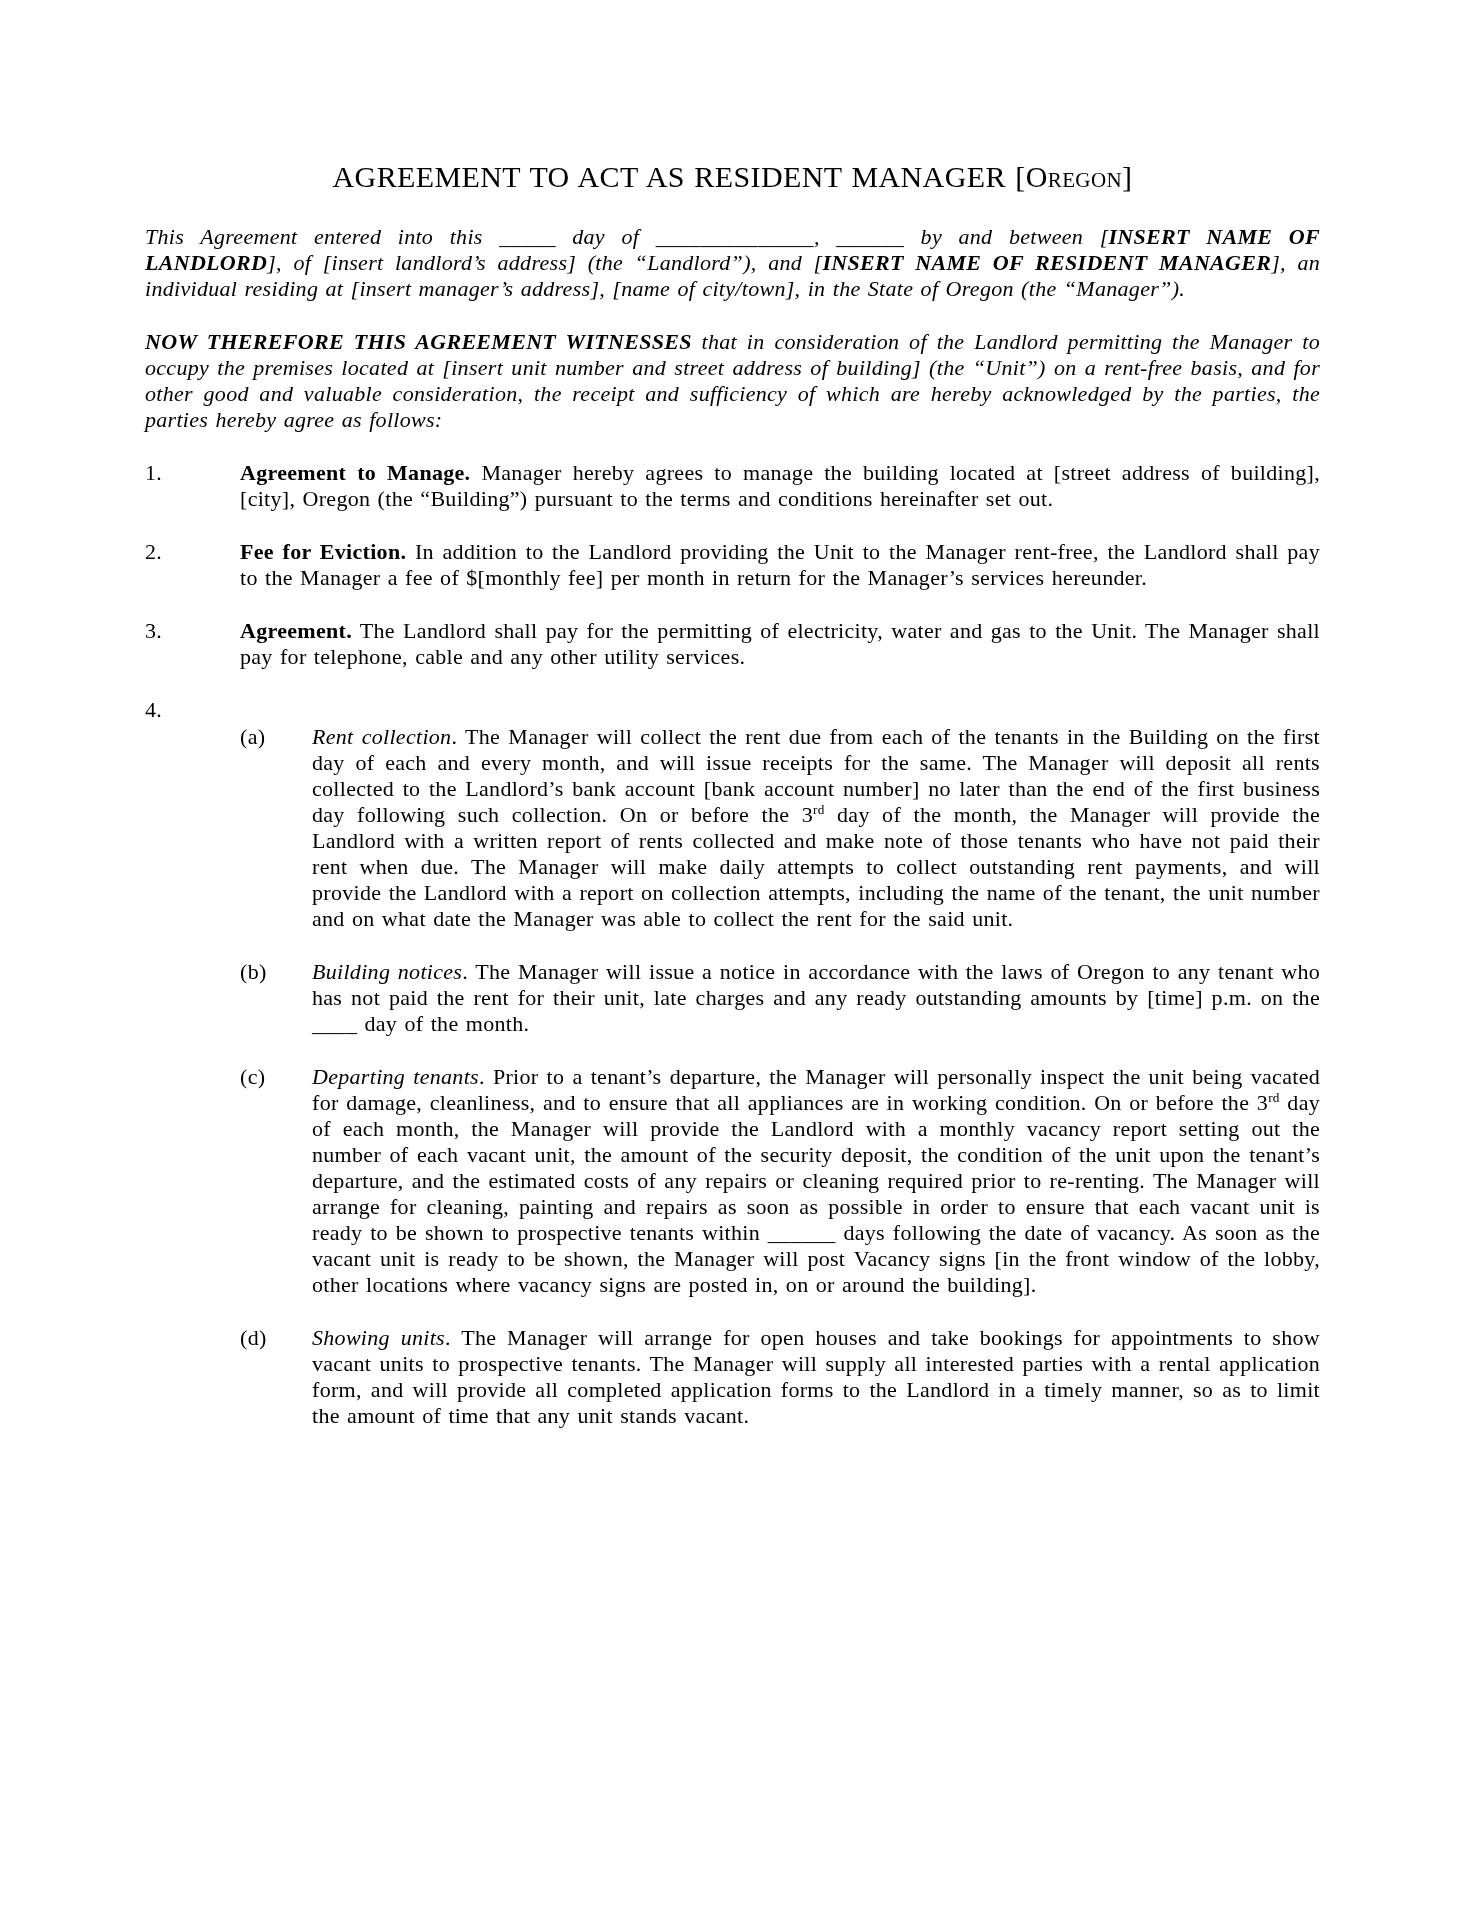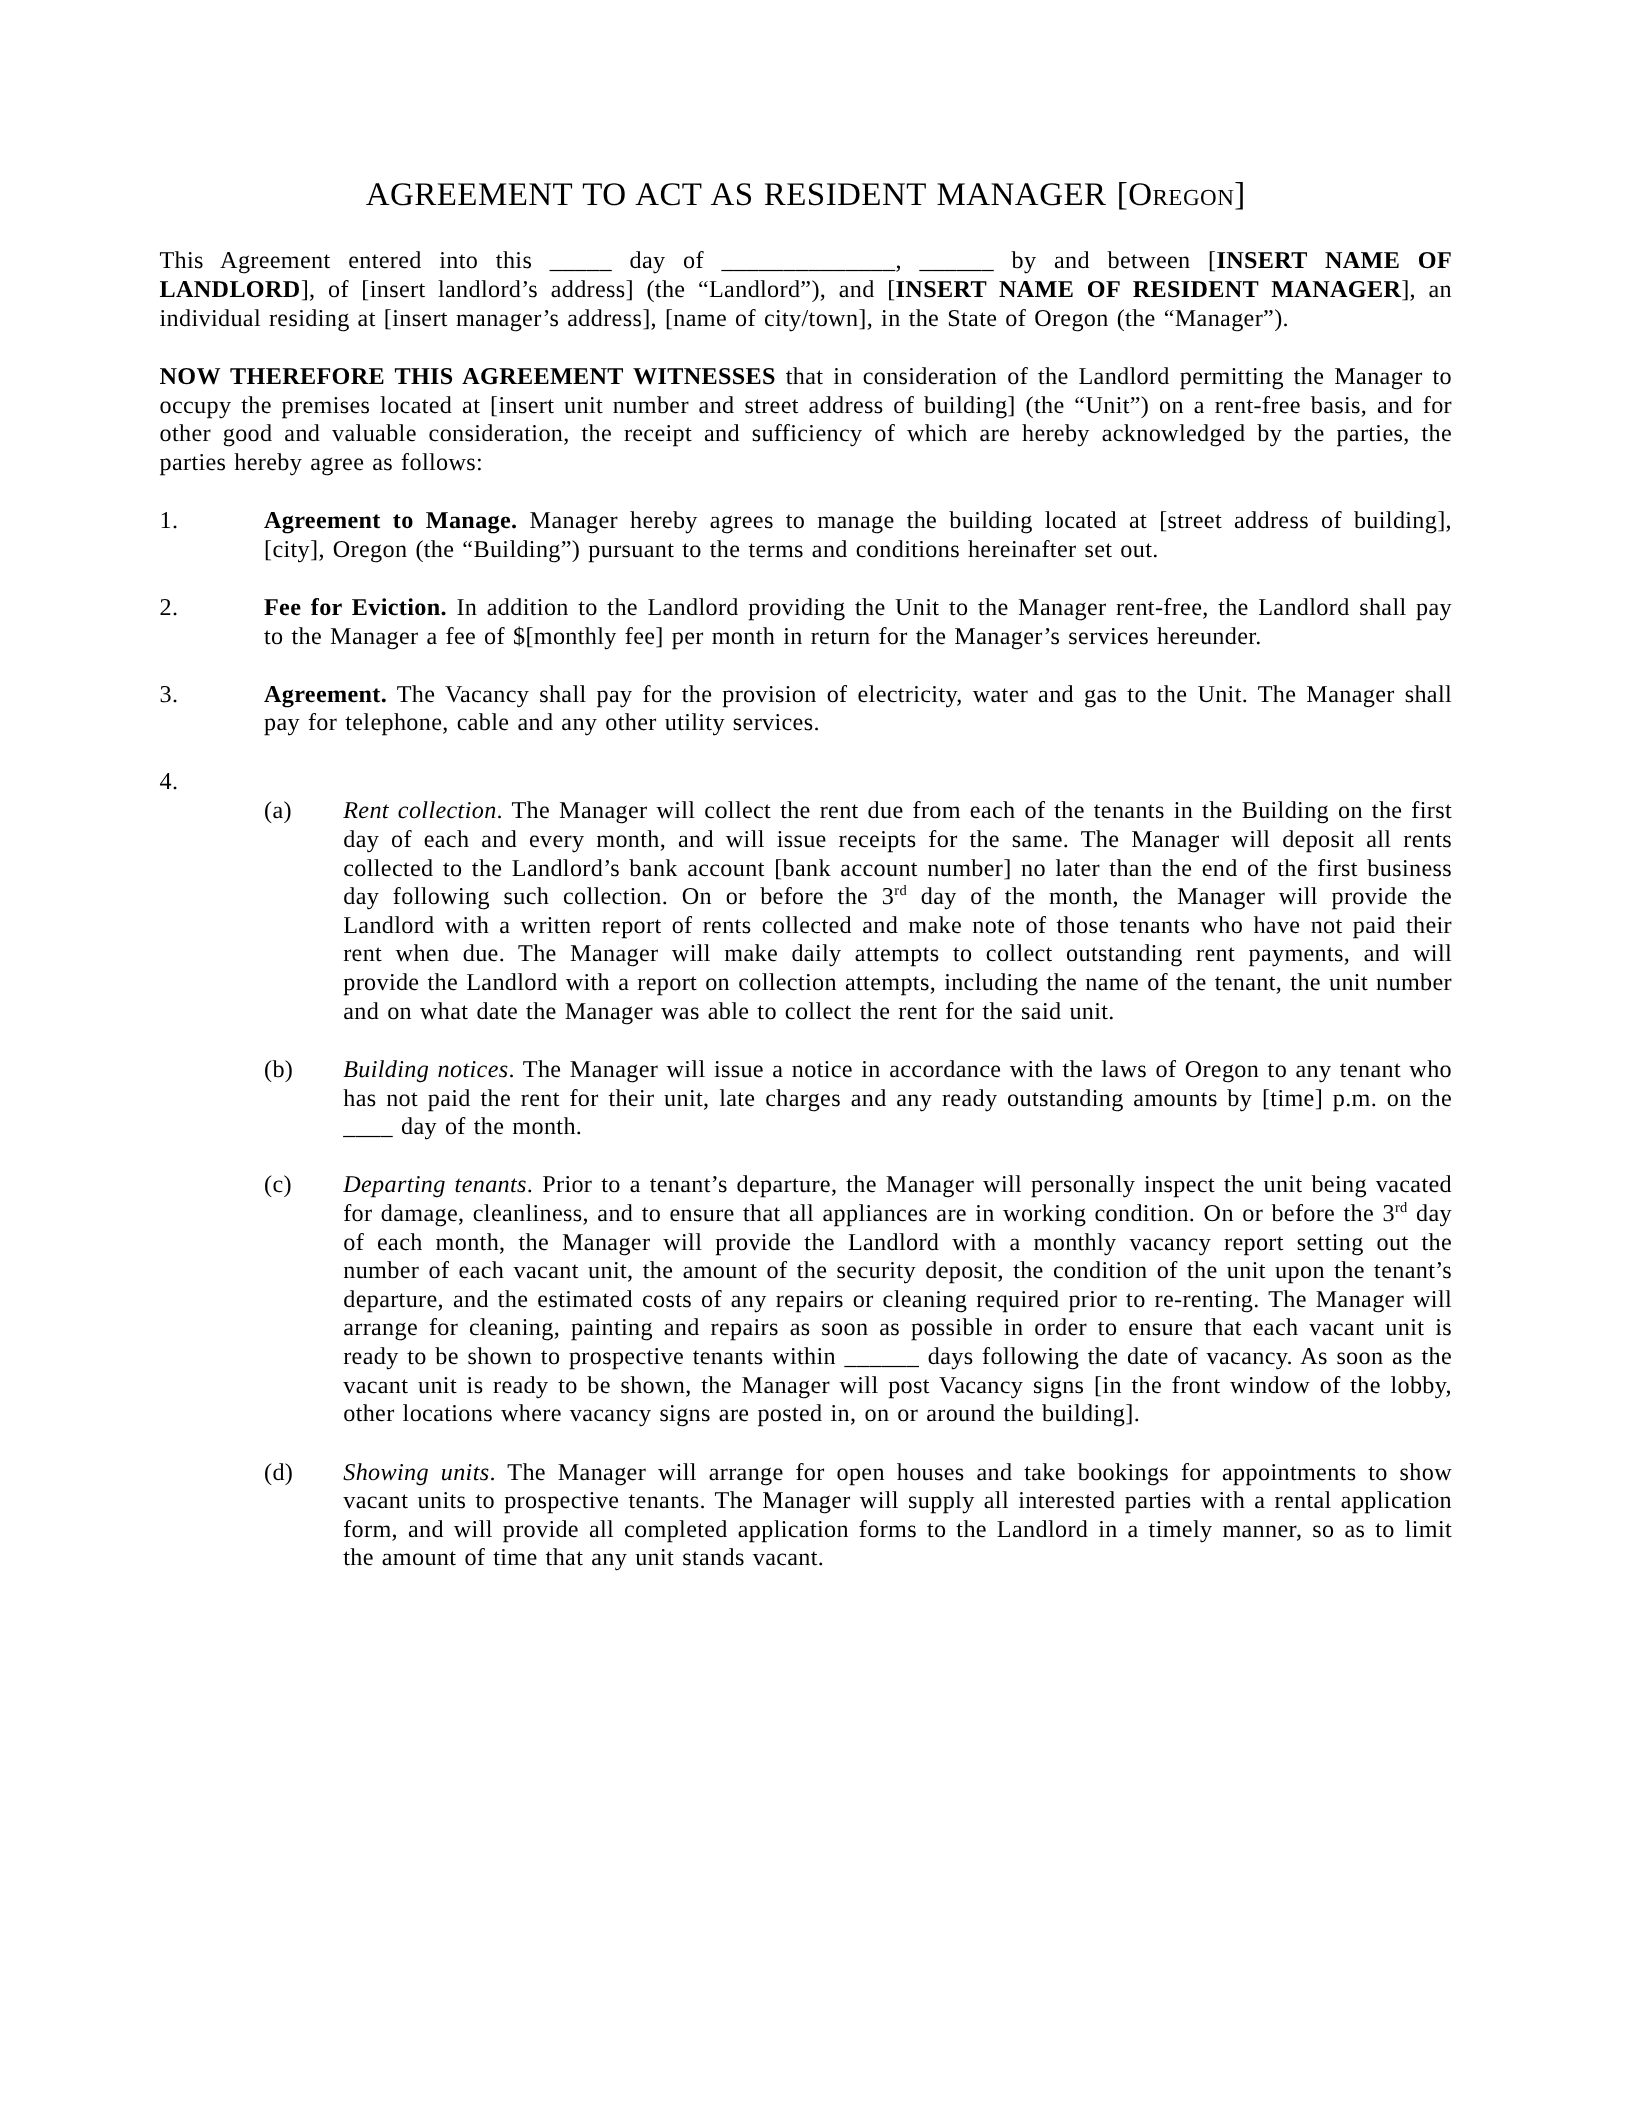--- a/index.html
+++ b/index.html
@@ -26,20 +26,21 @@
   .title {
     text-align: center;
     font-size: 30px;
     line-height: 34px;
     font-weight: normal;
     letter-spacing: 0.4px;
     margin: 0 0 30px 0;
   }
   .para {
     margin: 0 0 27px 0;
+    font-style: italic;
   }
   .item {
     display: flex;
     margin: 0 0 27px 0;
   }
   .item-number {
     flex: 0 0 70px;
   }
   .item-body {
     flex: 1 1 auto;
@@ -89,21 +90,21 @@
     <div class="item-number">2.</div>
     <div class="item-body">
       <div><span class="b">Fee for Eviction.</span><span> In addition to the Landlord providing the Unit to the Manager rent-free, the Landlord shall pay to the Manager a fee of $[monthly fee] per month in return for the Manager’s services hereunder.</span></div>
       <div></div>
     </div>
   </div>
 
   <div class="item">
     <div class="item-number">3.</div>
     <div class="item-body">
-      <div><span class="b">Agreement.</span><span> The Vacancy shall pay for the provision of electricity, water and gas to the Unit. The Manager shall pay for telephone, cable and any other utility services.</span></div>
+      <div><span class="b">Agreement.</span><span> The Landlord shall pay for the permitting of electricity, water and gas to the Unit. The Manager shall pay for telephone, cable and any other utility services.</span></div>
       <div></div>
     </div>
   </div>
 
   <div class="item">
     <div class="item-number">4.</div>
     <div class="item-body">
       <div>
   <div class="subitem">
     <div class="subitem-letter">(a)</div>

